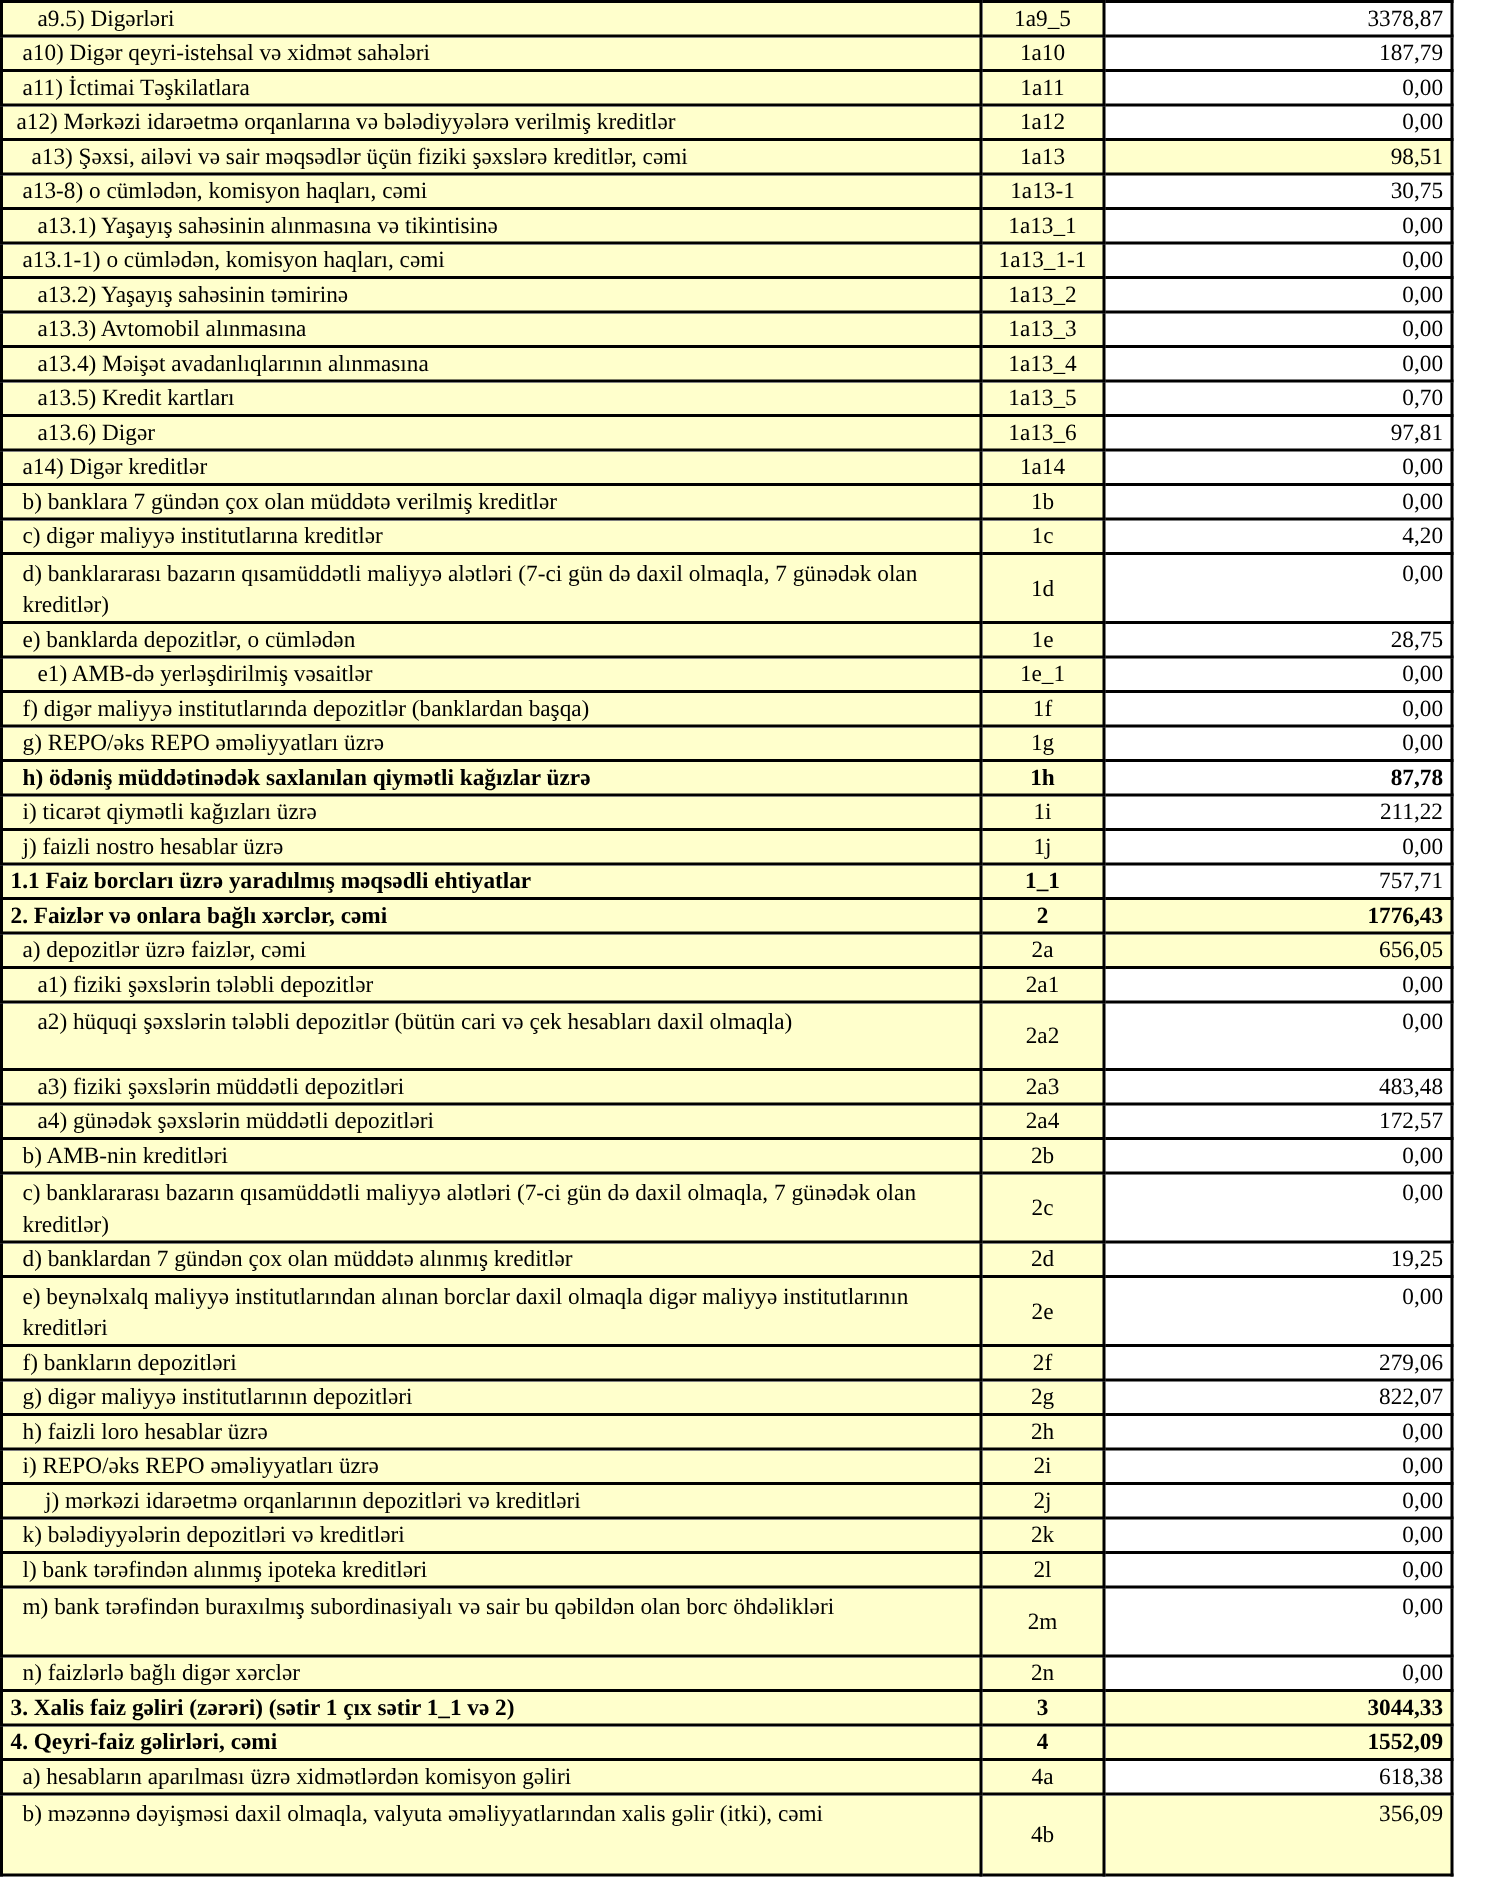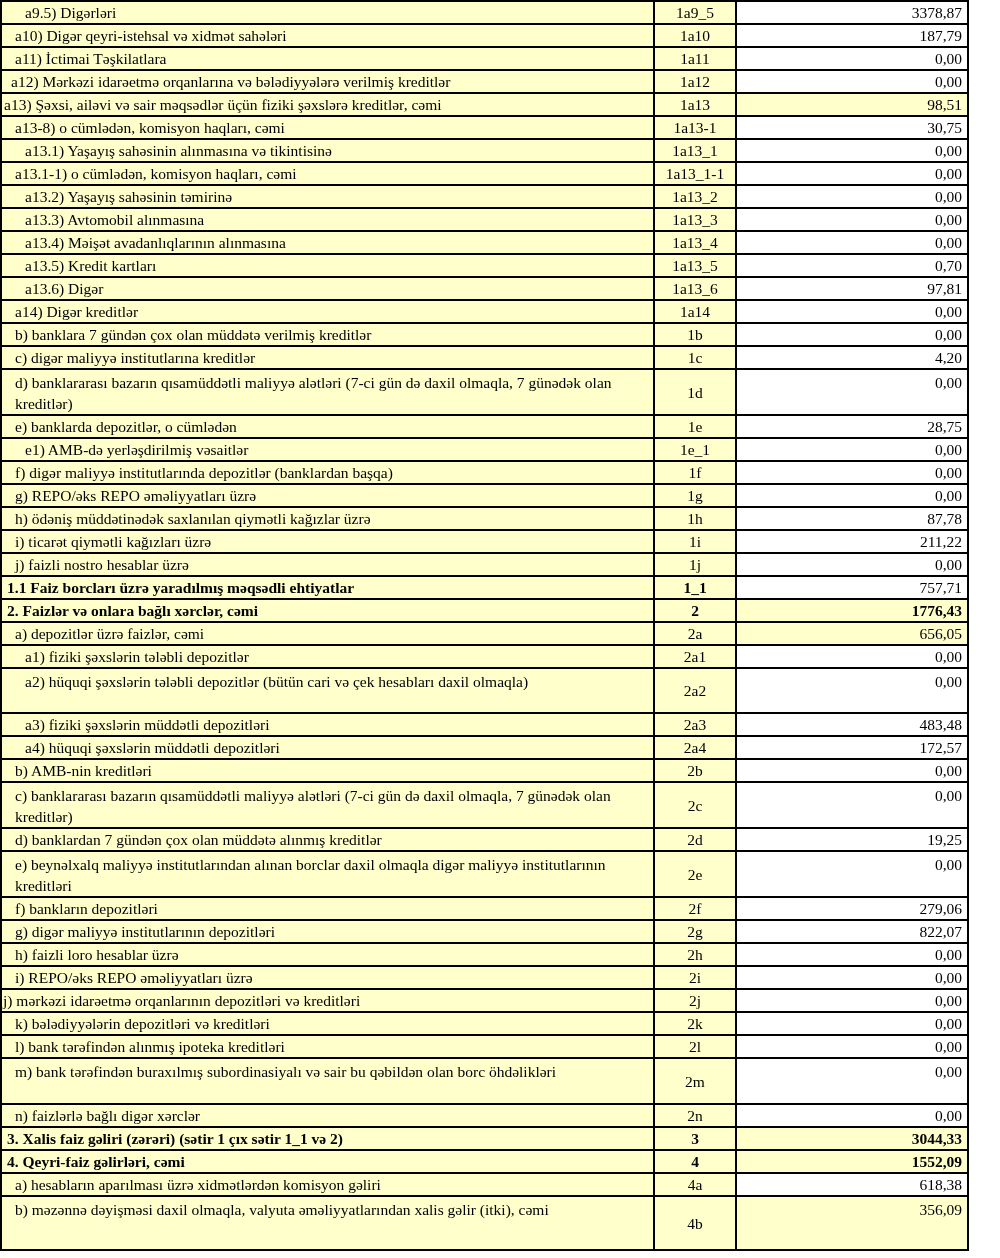--- a/index.html
+++ b/index.html
@@ -56,21 +56,21 @@
     <td class="t-value">0,00</td>
   </tr>
 
   <tr style="height: 21px;">
     <td class="t-label" style="padding-left: 9px;">a12) Mərkəzi  idarəetmə orqanlarına və bələdiyyələrə verilmiş kreditlər</td>
     <td class="t-code">1a12</td>
     <td class="t-value">0,00</td>
   </tr>
 
   <tr style="height: 21px;">
-    <td class="t-label" style="padding-left: 2px; margin-top: 14px;">a13) Şəxsi, ailəvi və sair məqsədlər üçün fiziki şəxslərə kreditlər, cəmi</td>
+    <td class="t-label" style="padding-left: 19px; margin-top: 14px;">a13) Şəxsi, ailəvi və sair məqsədlər üçün fiziki şəxslərə kreditlər, cəmi</td>
     <td class="t-code">1a13</td>
     <td class="t-value hl">98,51</td>
   </tr>
 
   <tr style="height: 21px;">
     <td class="t-label" style="padding-left: 13px;">a13-8) o cümlədən, komisyon haqları, cəmi</td>
     <td class="t-code">1a13-1</td>
     <td class="t-value">30,75</td>
   </tr>
 
@@ -157,21 +157,21 @@
     <td class="t-code">1f</td>
     <td class="t-value">0,00</td>
   </tr>
 
   <tr style="height: 21px;">
     <td class="t-label" style="padding-left: 13px;">g) REPO/əks REPO əməliyyatları üzrə</td>
     <td class="t-code">1g</td>
     <td class="t-value">0,00</td>
   </tr>
 
-  <tr style="height: 21px;">
+  <tr style="height: 21px; font-weight: bold;">
     <td class="t-label" style="padding-left: 13px;">h) ödəniş müddətinədək saxlanılan qiymətli kağızlar üzrə</td>
     <td class="t-code">1h</td>
     <td class="t-value">87,78</td>
   </tr>
 
   <tr style="height: 21px; border-radius: 11px;">
     <td class="t-label" style="padding-left: 13px;">i) ticarət qiymətli kağızları üzrə</td>
     <td class="t-code">1i</td>
     <td class="t-value">211,22</td>
   </tr>
@@ -213,21 +213,21 @@
     <td class="t-value vt">0,00</td>
   </tr>
 
   <tr style="height: 21px;">
     <td class="t-label" style="padding-left: 23px;">a3) fiziki şəxslərin müddətli depozitləri</td>
     <td class="t-code">2a3</td>
     <td class="t-value">483,48</td>
   </tr>
 
   <tr style="height: 21px;">
-    <td class="t-label" style="padding-left: 23px;">a4) hüquqi şəxslərin müddətli depozitləri</td>
+    <td class="t-label" style="padding-left: 23px;">a4) günədək şəxslərin müddətli depozitləri</td>
     <td class="t-code">2a4</td>
     <td class="t-value">172,57</td>
   </tr>
 
   <tr style="height: 21px;">
     <td class="t-label" style="padding-left: 13px;">b) AMB-nin kreditləri</td>
     <td class="t-code">2b</td>
     <td class="t-value">0,00</td>
   </tr>
 
@@ -267,21 +267,21 @@
     <td class="t-value">0,00</td>
   </tr>
 
   <tr style="height: 21px;">
     <td class="t-label" style="padding-left: 13px;">i) REPO/əks REPO əməliyyatları üzrə</td>
     <td class="t-code">2i</td>
     <td class="t-value">0,00</td>
   </tr>
 
   <tr style="height: 21px;">
-    <td class="t-label" style="padding-left: 1px;">j) mərkəzi idarəetmə orqanlarının depozitləri və kreditləri</td>
+    <td class="t-label" style="padding-left: 28px;">j) mərkəzi idarəetmə orqanlarının depozitləri və kreditləri</td>
     <td class="t-code">2j</td>
     <td class="t-value">0,00</td>
   </tr>
 
   <tr style="height: 21px;">
     <td class="t-label" style="padding-left: 13px;">k) bələdiyyələrin depozitləri və kreditləri</td>
     <td class="t-code">2k</td>
     <td class="t-value">0,00</td>
   </tr>
 

